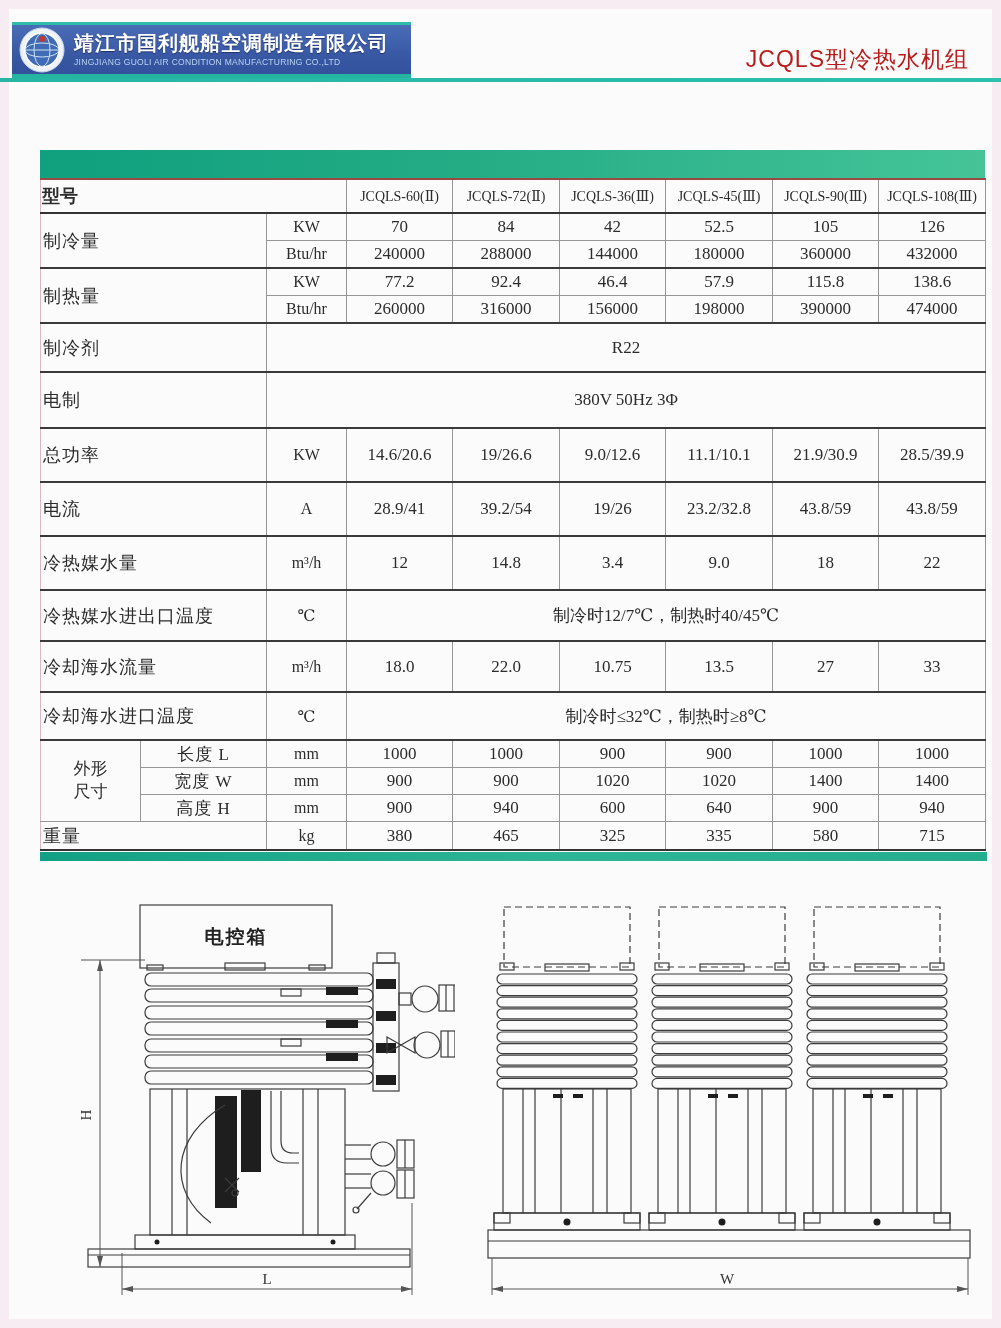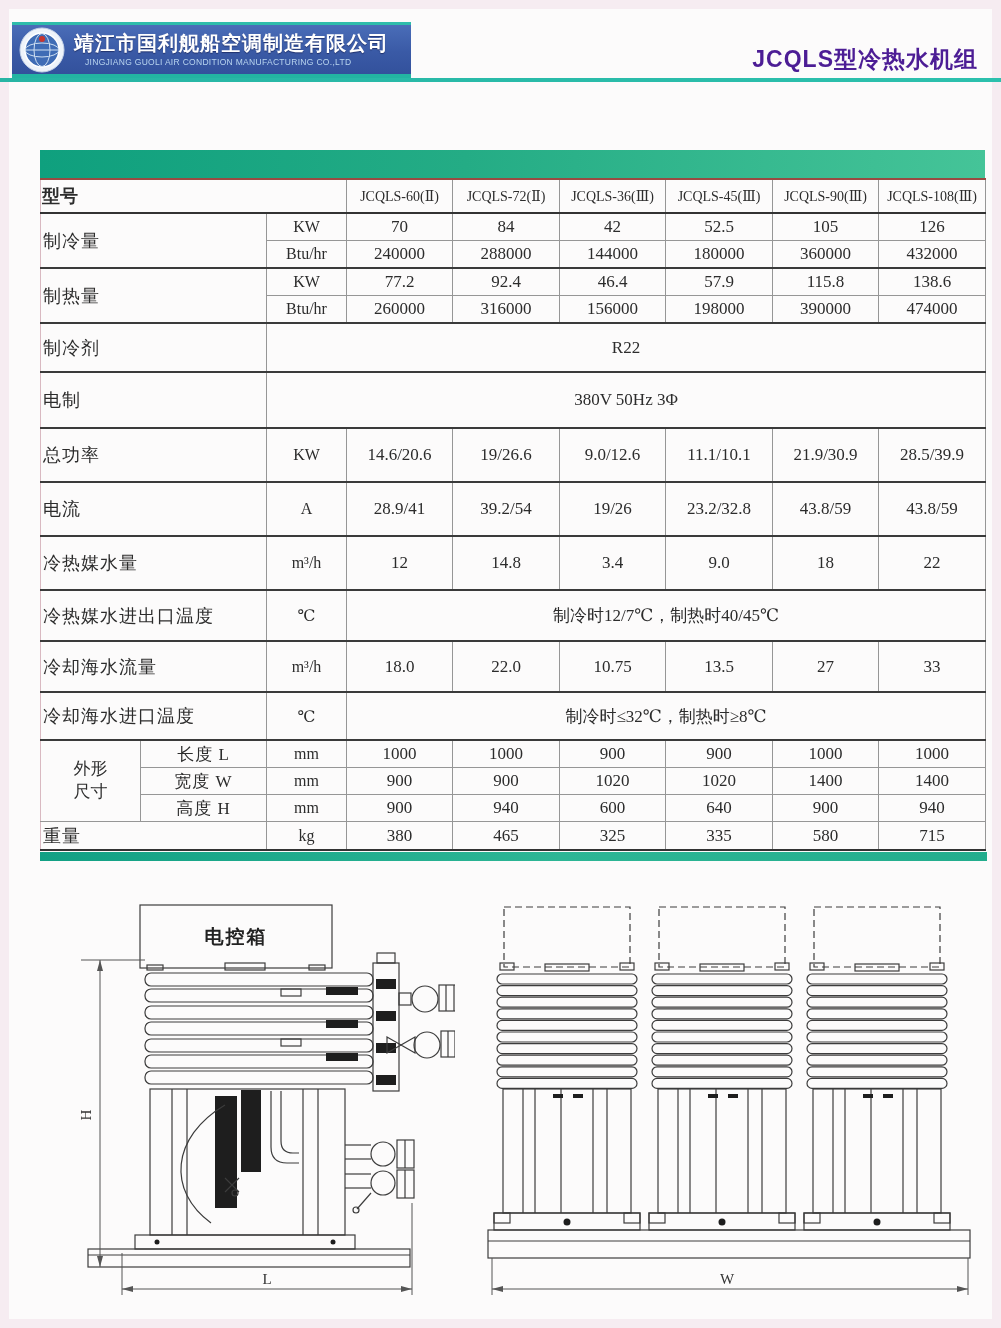--- a/index.html
+++ b/index.html
@@ -10,23 +10,23 @@
   .banner{position:absolute;left:12px;top:22px;width:399px;height:56px;box-sizing:border-box;
           background:linear-gradient(180deg,#4a6db8 0%,#3a5aa6 55%,#33519c 100%);
           border-top:3px solid #2fbcab;border-bottom:4px solid #23b4a2;
           display:flex;align-items:center;padding:17px 7px;}
   .logo{flex:0 0 auto;}
   .banner-text{margin-left:9px;min-width:0;}
   .cn{color:#ffffff;font-family:"Liberation Sans","DejaVu Sans",sans-serif;font-weight:bold;
       font-size:20px;letter-spacing:1px;line-height:1.05;white-space:nowrap;
       text-shadow:0 1px 1px rgba(0,0,40,.45);}
   .en{color:#b9d5ef;font-family:"Liberation Sans","DejaVu Sans",sans-serif;font-size:8.5px;
-      letter-spacing:.3px;margin-top:3px;white-space:nowrap;margin-left:11px;}
-  .title{position:absolute;right:23px;top:44px;font-family:"Liberation Sans","DejaVu Sans",sans-serif;
-         font-weight:bold;font-size:23px;color:#4c1d95;letter-spacing:1px;}
+      letter-spacing:.3px;margin-top:3px;white-space:nowrap;}
+  .title{position:absolute;right:32px;top:44px;font-family:"Liberation Sans","DejaVu Sans",sans-serif;
+         font-weight:normal;font-size:23px;color:#b91c1c;letter-spacing:1px;}
   .rule{position:absolute;left:0;top:78px;width:1001px;height:4px;
         background:linear-gradient(90deg,#27b5a4,#2cc0ad);}
   
   .greenbar{position:absolute;left:40px;top:150px;width:945px;height:28px;
             background:linear-gradient(90deg,#0fa07e,#24ac85 45%,#45c498);}
   table.spec{position:absolute;left:40px;top:178px;width:945px;border-collapse:collapse;
              table-layout:fixed;color:#2c2c2c;}
   .spec td{border:1px solid #969696;text-align:center;vertical-align:middle;font-size:17px;
            padding:0 2px;overflow:hidden;}
   .spec td.lbl{text-align:left;font-size:18px;letter-spacing:1px;}

